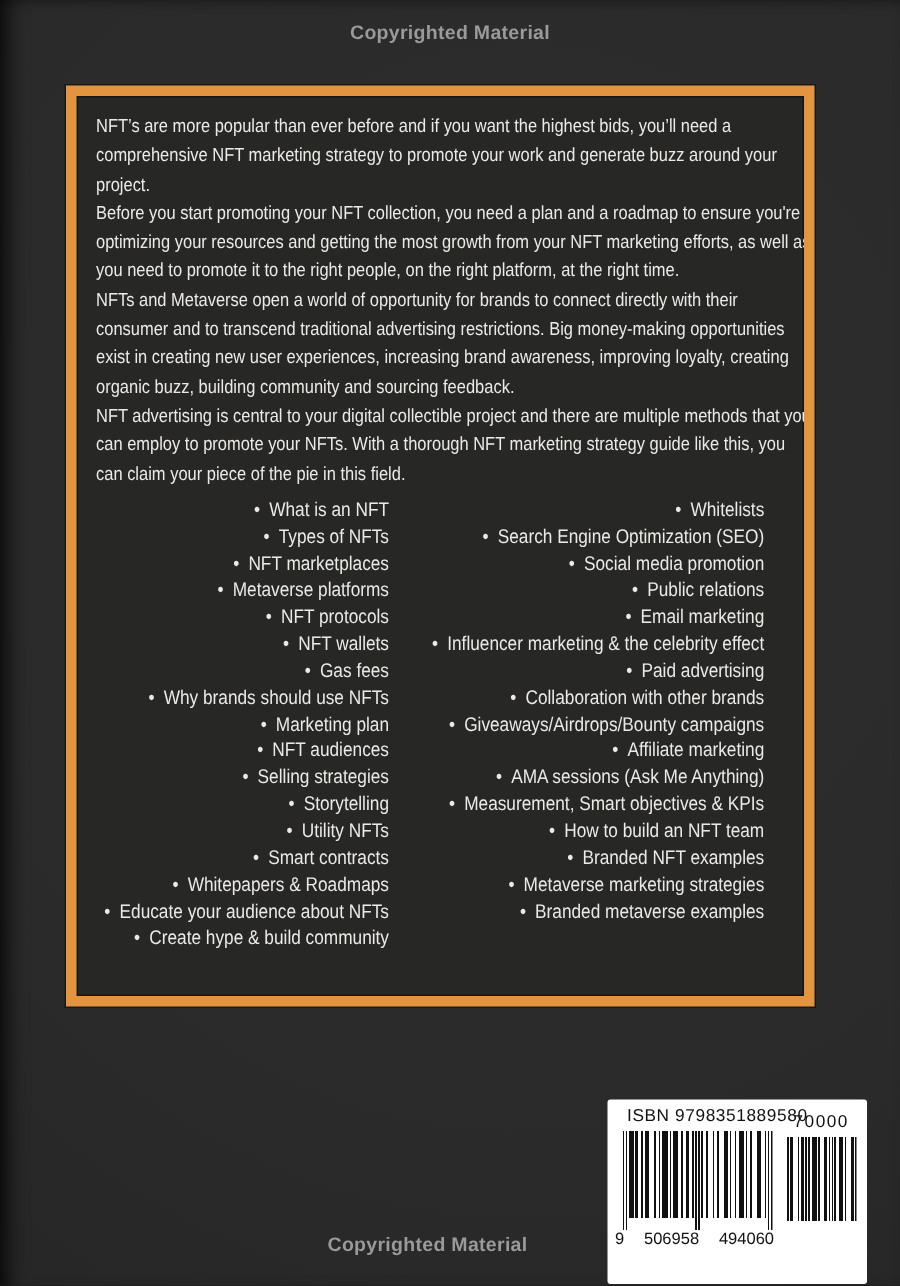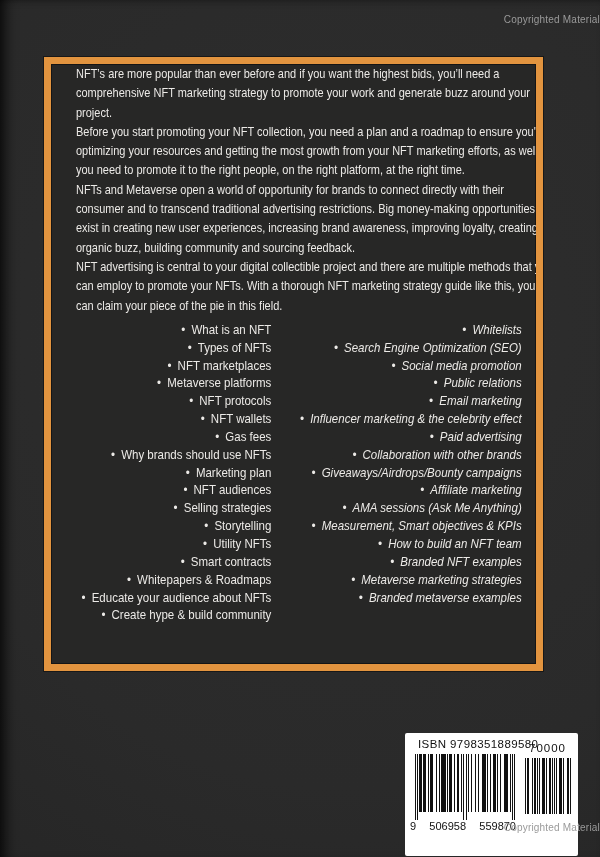--- a/index.html
+++ b/index.html
@@ -7,47 +7,47 @@
     width:600px; height:857px;
     font-family:"Liberation Sans","DejaVu Sans",sans-serif;
     background:#1e1e1e;
   }
   .page {
     position:relative; width:600px; height:857px; overflow:hidden;
     background:radial-gradient(120% 90% at 58% 38%, #2e2e2e 0%, #2a2a2a 60%, #242424 100%);
     box-shadow: inset 14px 0 14px -10px rgba(0,0,0,.85), inset 0 5px 10px -7px rgba(0,0,0,.6);
   }
   .copyright {
-    position:absolute; left:0; right:0; text-align:right;
-    color:#9a9a9a; font-size:10px; font-weight:400; letter-spacing:.2px;
+    position:absolute; left:0; right:0; text-align:center;
+    color:#9a9a9a; font-size:13px; font-weight:700; letter-spacing:.2px;
   }
   .copyright.top { top:14px; }
   .copyright.bottom { top:822px; left:-30px; }
 
   .panel {
     position:absolute; left:44px; top:57px;
     width:485px; height:600px;
     border:7px solid #e2943f;
     background:#272726;
     box-shadow: 0 0 0 1px #181818, inset 0 0 0 1px rgba(10,10,10,.6);
     overflow:hidden;
   }
-  .panel-content { padding:1px 6px 0 13px;margin-left:12px; }
+  .panel-content { padding:11px 6px 0 13px; }
 
   .paragraphs {
     width:548px;
     transform:scaleX(.872); transform-origin:0 0;
     font-size:12.6px; line-height:19.3px;
     color:#eceae7;
   }
   .paragraphs p { margin:0; }
 
   .columns { display:flex; margin-top:5px; }
   .col-left { width:224px; flex:0 0 auto; }
-  .col-right { flex:1 1 auto;font-style:italic; }
+  .col-right { flex:1 1 auto; }
   ul.topics { margin:0; padding:0; list-style:none;text-align:right; }
   ul.topics li {
     white-space:nowrap;
     transform:scaleX(.872); transform-origin:0 50%;
     font-size:13.2px; line-height:17.85px;
     color:#eceae7;
   }
   ul.topics li::before { content:"•"; margin-right:7px; }
 
   .barcode-box {
@@ -127,21 +127,21 @@
       </div>
     </div>
   </div>
 
   <div class="barcode-box">
     <div class="isbn-line">ISBN 9798351889580</div>
     <div class="ean">
       <div class="ean-digits">
         <span>9</span>
         <span>506958</span>
-        <span>559870</span>
+        <span>494060</span>
       </div>
     <svg viewBox="0 0 95 66" preserveAspectRatio="none" shape-rendering="crispEdges">
           <rect x="0" y="0" width="1" height="66"></rect>
           <rect x="2" y="0" width="1" height="66"></rect>
           <rect x="4" y="0" width="1" height="58"></rect>
           <rect x="5" y="0" width="1" height="58"></rect>
           <rect x="6" y="0" width="1" height="58"></rect>
           <rect x="8" y="0" width="1" height="58"></rect>
           <rect x="9" y="0" width="1" height="58"></rect>
           <rect x="12" y="0" width="1" height="58"></rect>

